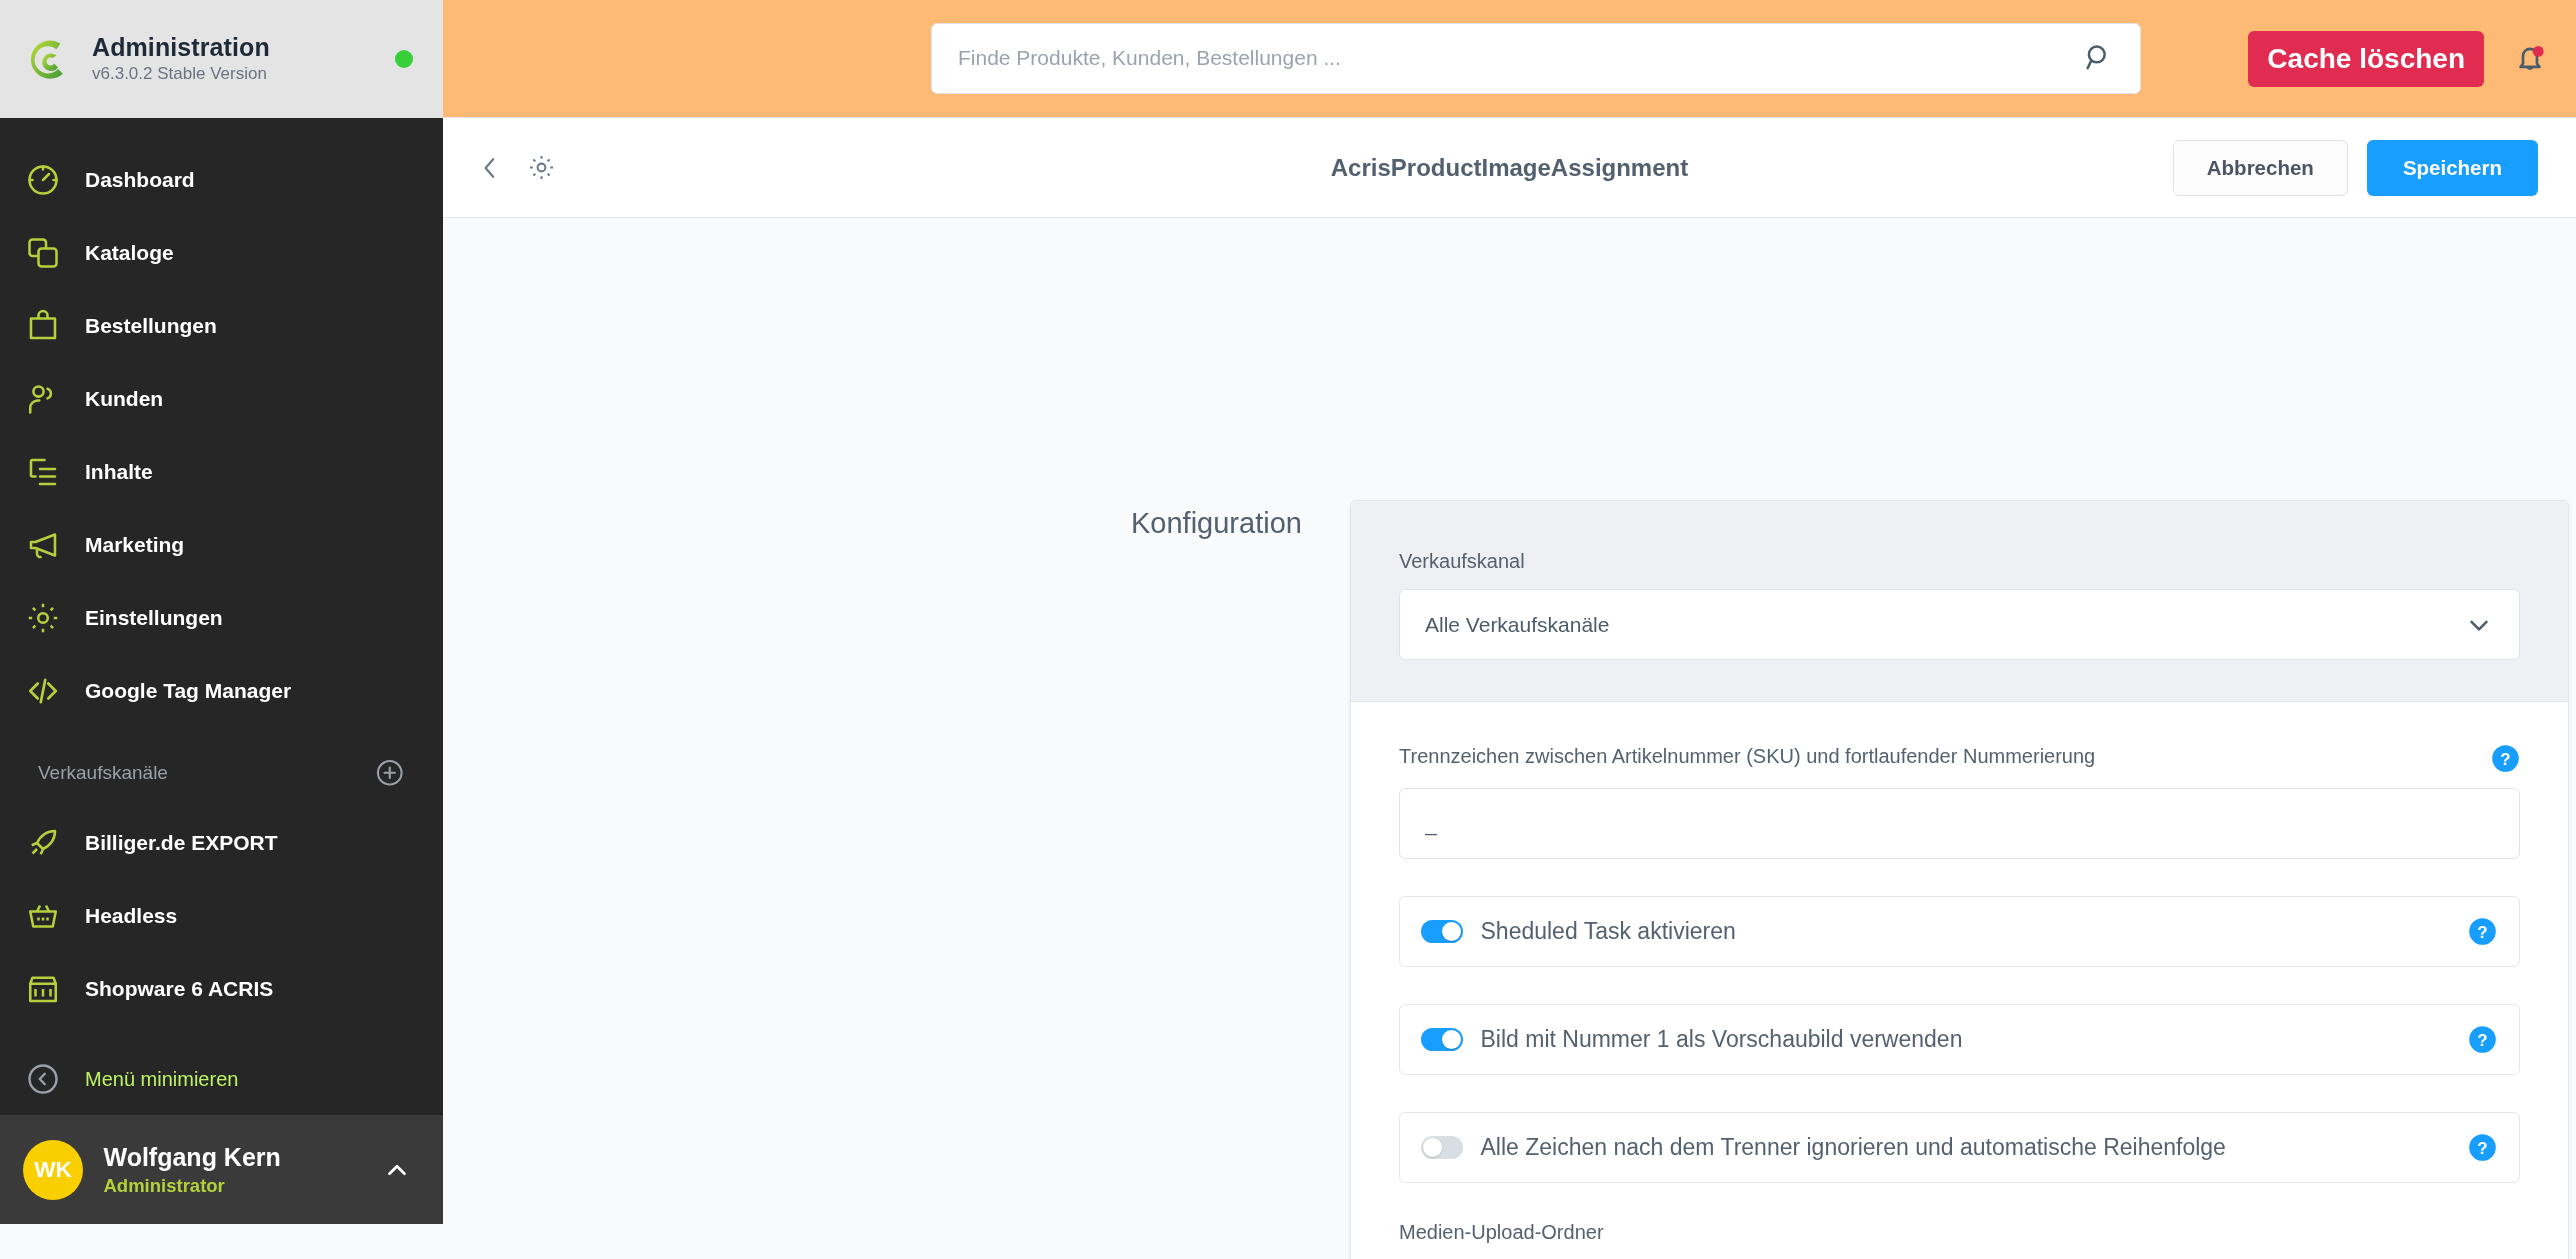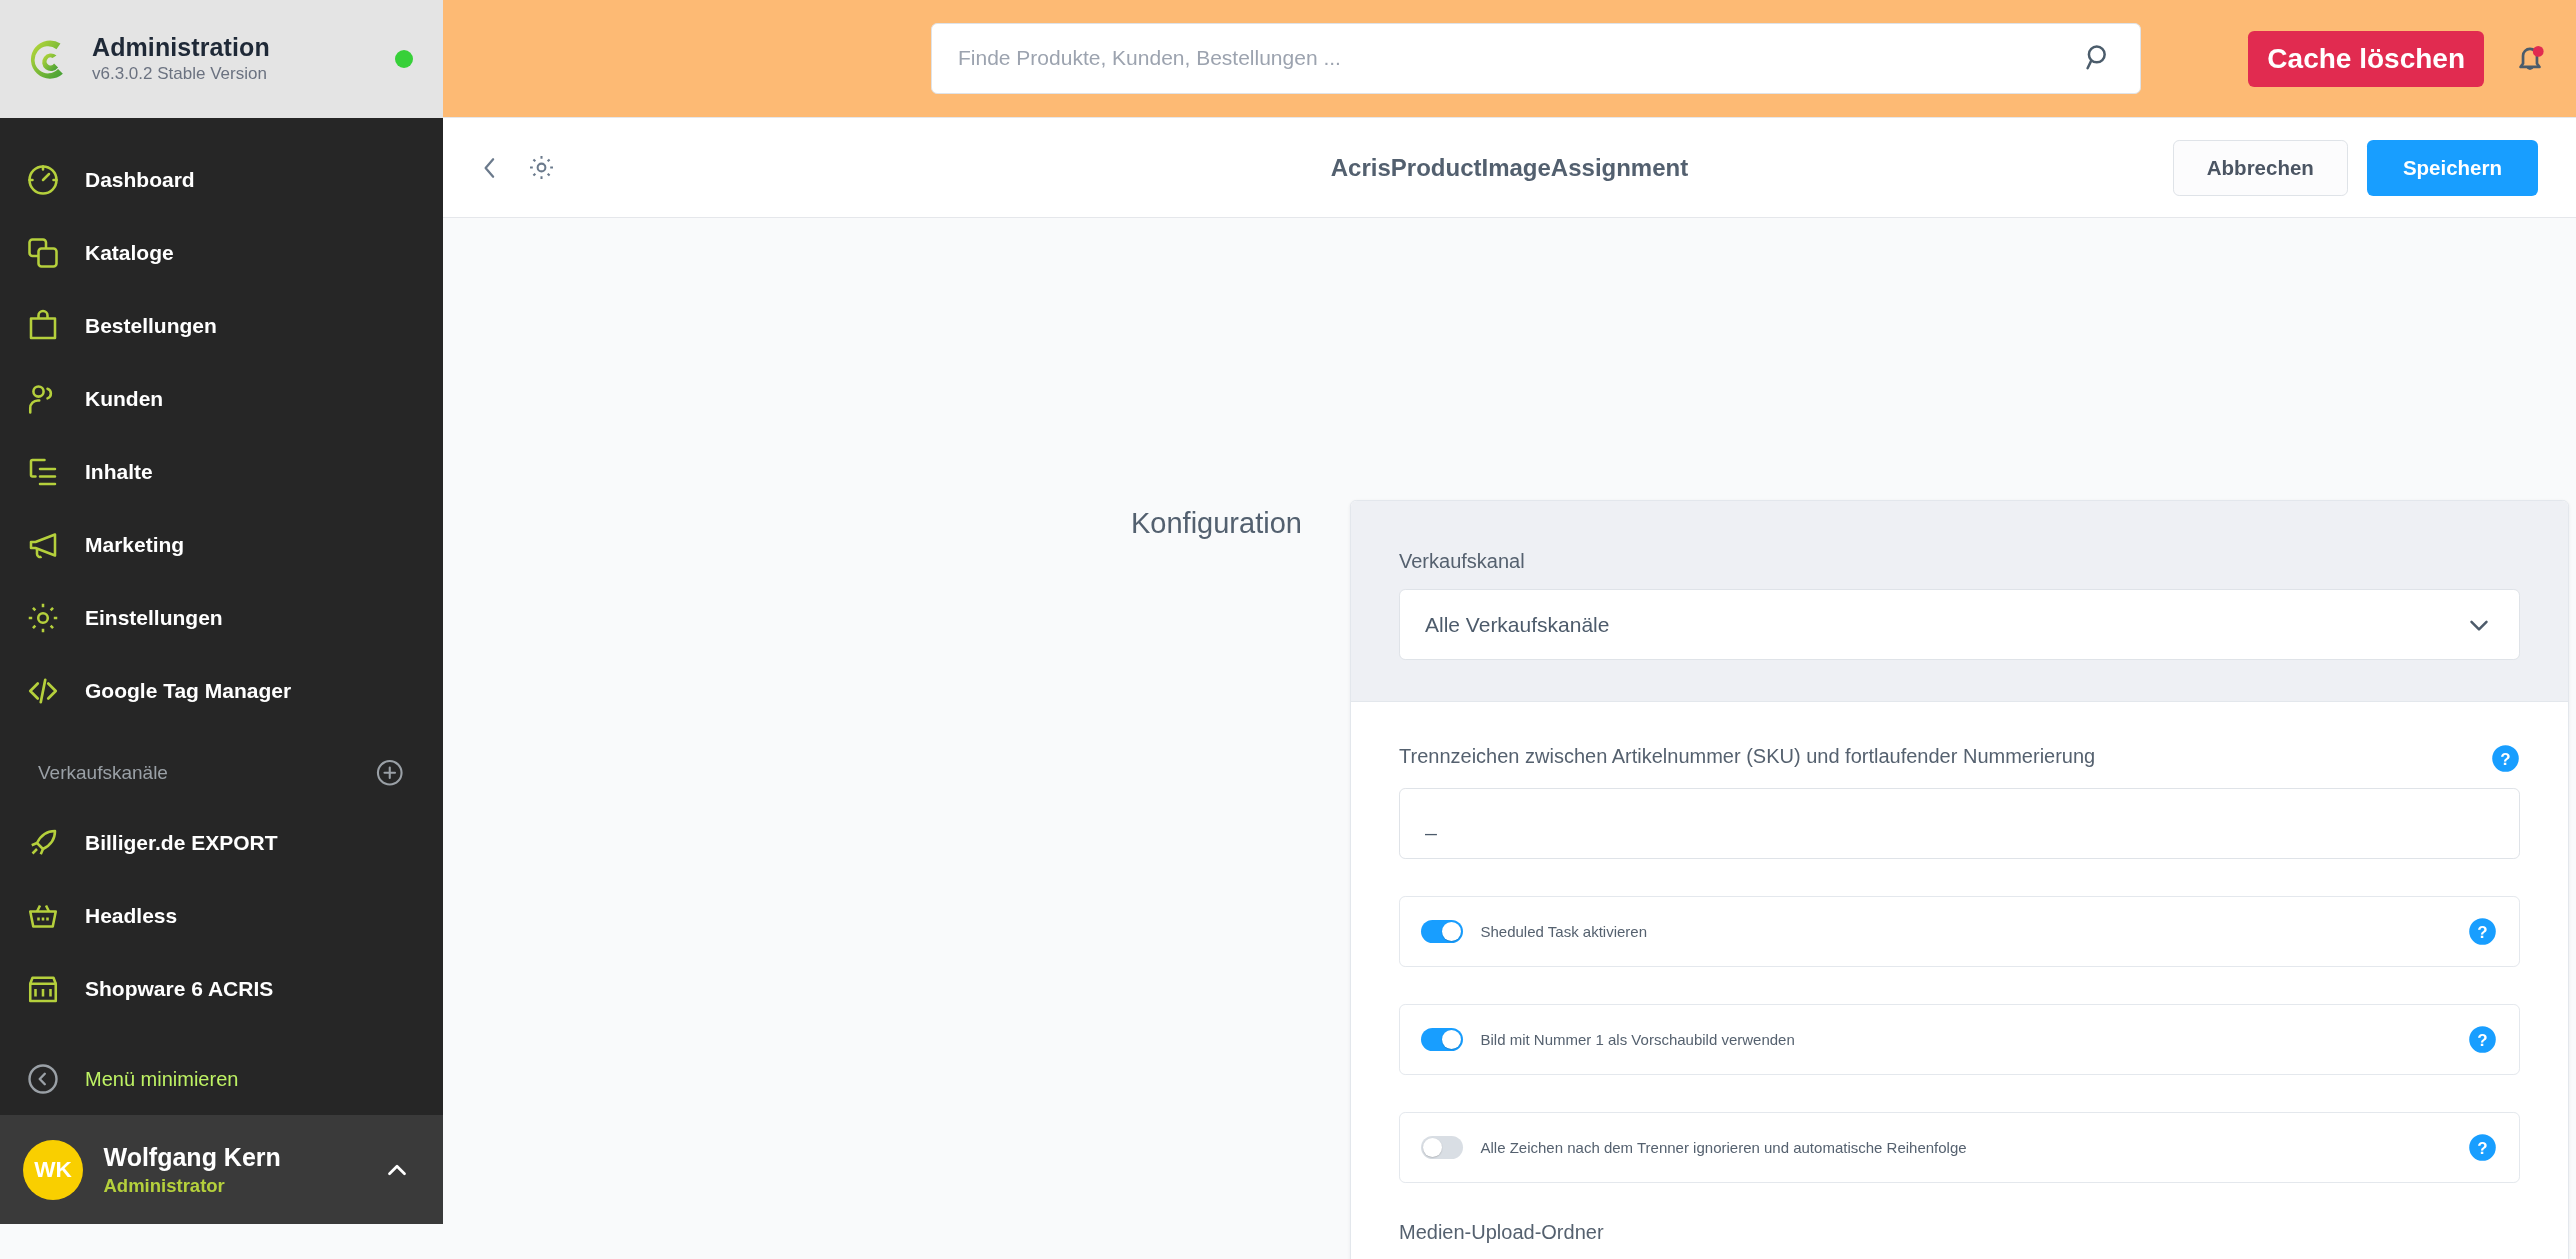--- a/index.html
+++ b/index.html
@@ -217,21 +217,21 @@
     background: #d9dee4;
   }
   .switch.on { background: #189eff; }
   .switch .knob {
     position: absolute; top: 2.1px; left: 2.1px;
     width: 19px; height: 19px; border-radius: 50%;
     background: #ffffff;
     box-shadow: 0 0.7px 1.4px rgba(0,0,0,.2);
   }
   .switch.on .knob { left: 21px; }
-  .switch-label { flex: 1; font-size: 15px; color: #55616f; }
+  .switch-label { flex: 1; font-size: 23px; color: #55616f; }
 
   .mb-field { margin-bottom: 37px; }
   .mt-gap { margin-top: 6.8px; }
 </style>
 </head>
 <body>
 
 <div class="app">
 
   <aside class="sidebar">

